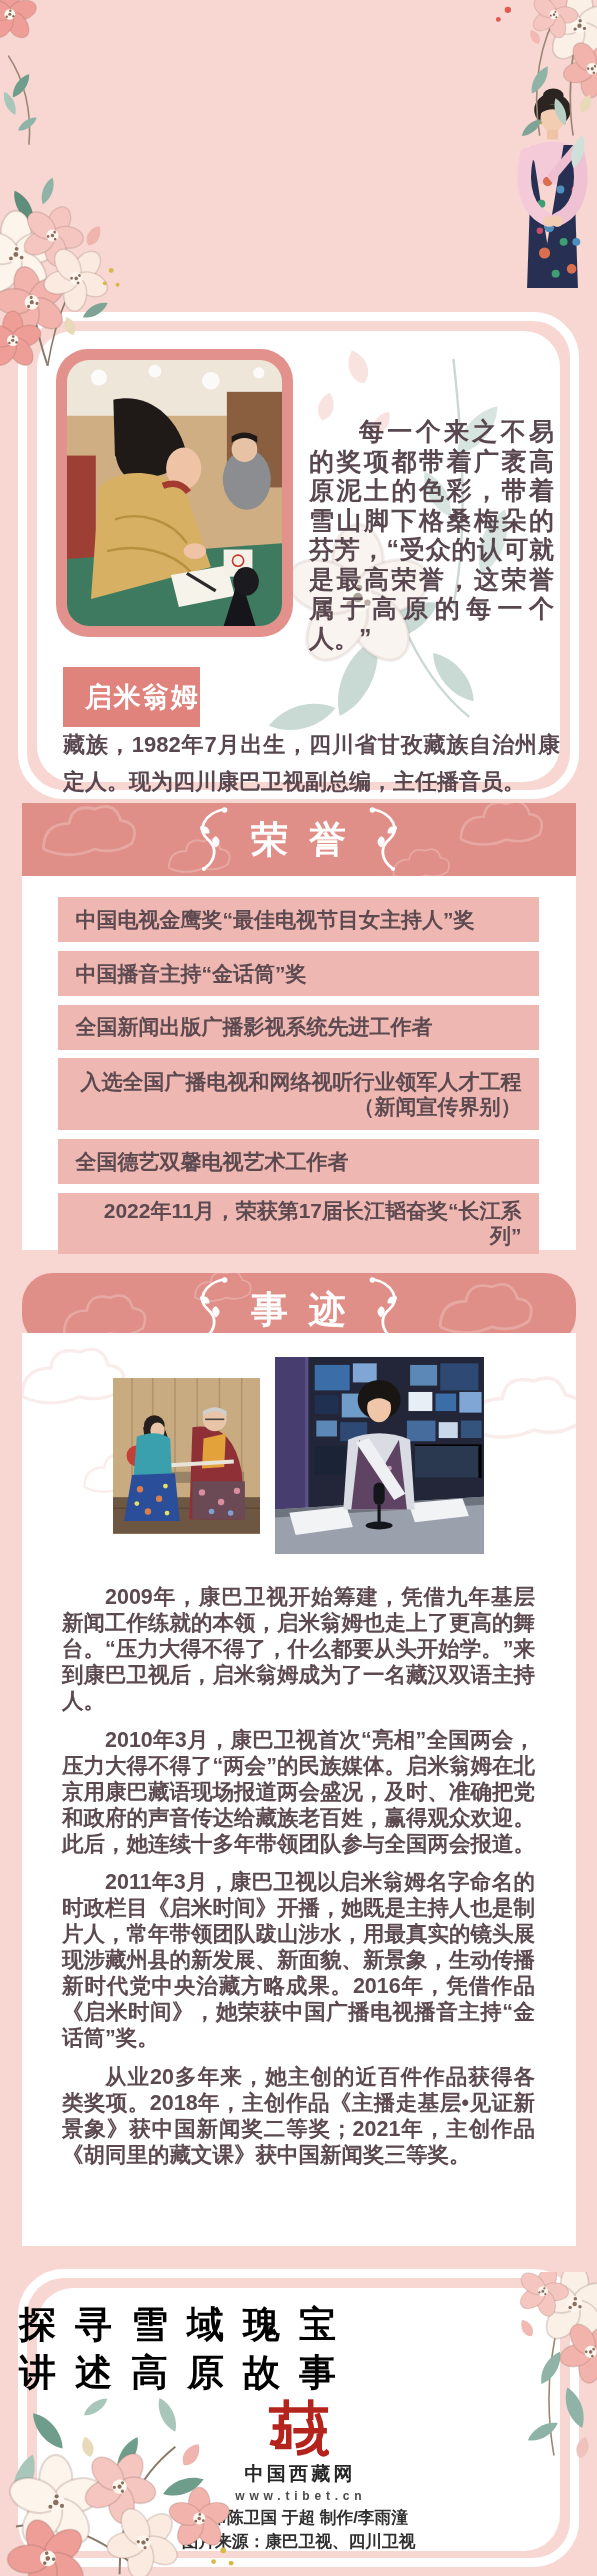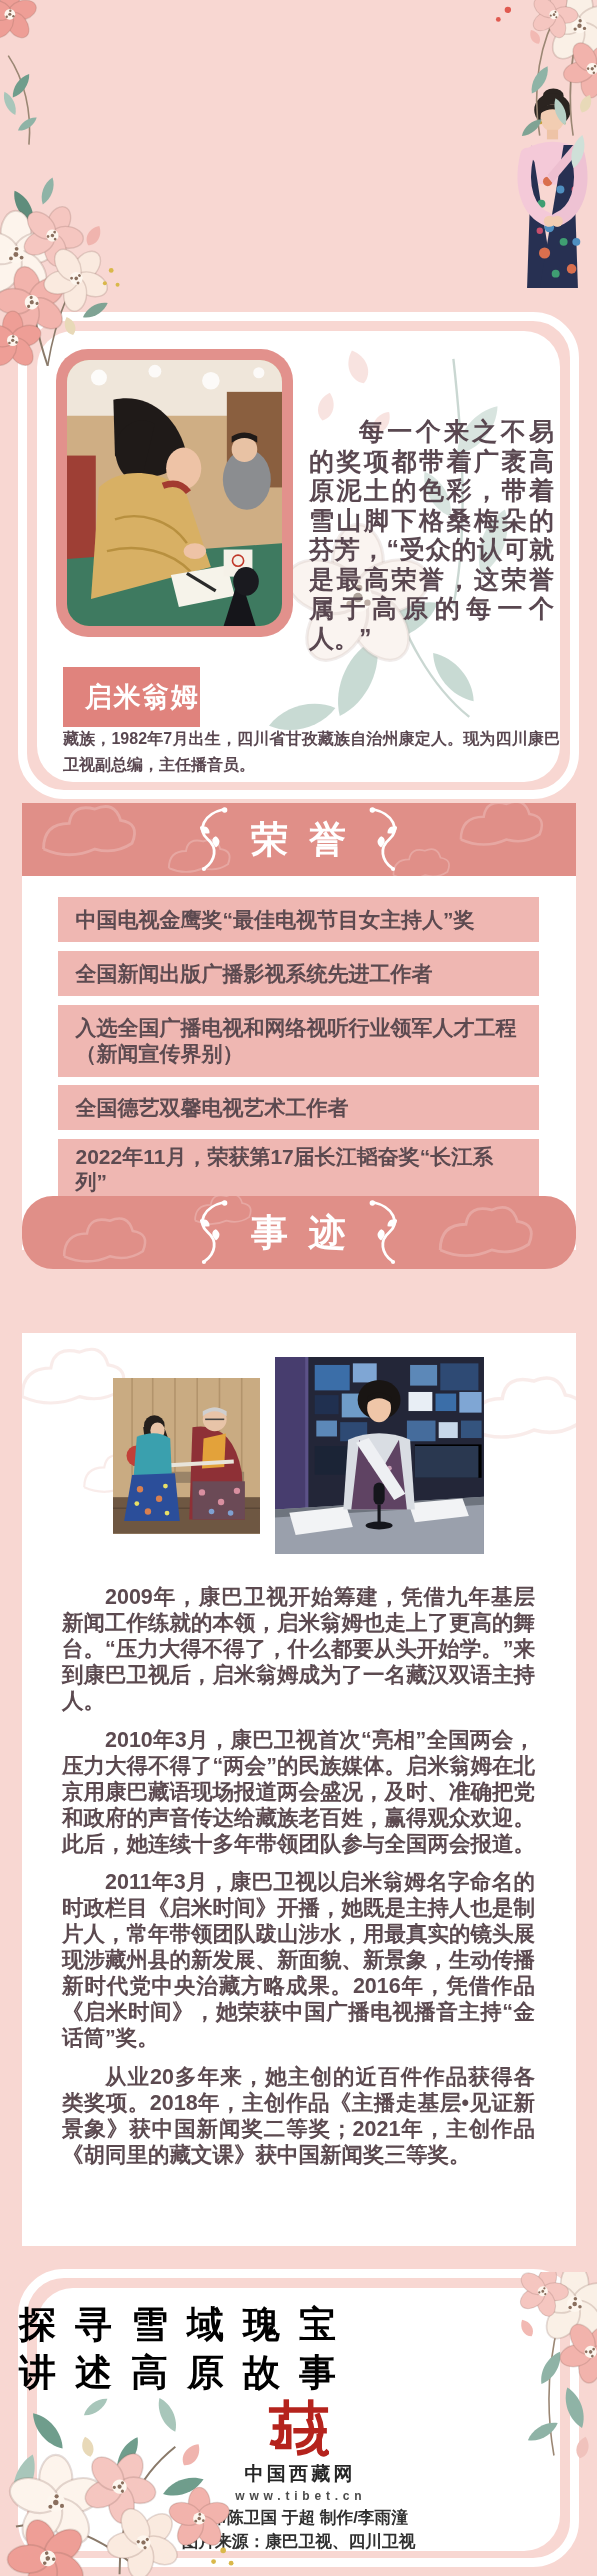--- a/index.html
+++ b/index.html
@@ -26,37 +26,37 @@
   #mid-fill{position:absolute;left:37px;top:331px;width:523px;height:451px;
             background:#ffffff;border-radius:36px;z-index:1;}
   .photo-frame{position:absolute;left:56px;top:349px;width:237px;height:288px;
                background:#e2918c;border-radius:32px;padding:11px;box-sizing:border-box;z-index:3;}
   .photo-frame svg{width:100%;height:100%;border-radius:22px;}
   .quote{position:absolute;left:309px;top:417px;width:245px;font-size:25px;line-height:29.5px;
          font-weight:700;color:#594750;text-align:justify;text-indent:2em;z-index:3;}
   .name-badge{position:absolute;left:63px;top:667px;width:137px;height:60px;background:#e0837d;
               display:flex;align-items:center;padding-left:22px;box-sizing:border-box;
               color:#ffffff;font-size:27px;font-weight:700;letter-spacing:1.6px;z-index:3;}
-  .bio{position:absolute;left:63px;top:726px;width:497px;font-size:16px;line-height:26px;
+  .bio{position:absolute;left:63px;top:726px;width:497px;font-size:22px;line-height:37px;
        font-weight:700;color:#594750;text-align:justify;z-index:3;}
 
   
   .band{position:absolute;left:21.5px;width:554px;height:73px;background:#e08f88;
         display:flex;align-items:center;justify-content:center;gap:16px;overflow:hidden;z-index:1;}
-  #honors-band{top:803px;} #deeds-band{top:1196px;border-radius:31px;}
+  #honors-band{top:803px;} #deeds-band{top:1273px;border-radius:31px;}
   .band-title{font-family:Liberation Serif, serif;font-size:37px;color:#ffffff;font-weight:700;
               letter-spacing:21px;margin-right:-21px;position:relative;z-index:2;}
   .band-clouds{position:absolute;left:0;top:0;width:100%;height:100%;z-index:1;}
 
   
   .white-sec{position:absolute;left:21.5px;width:554px;background:#ffffff;z-index:1;}
   #honors-white{top:876px;height:374px;box-sizing:border-box;padding-top:21px;}
   .honor-bar{width:481px;margin:0 auto 8.8px auto;background:#efb7b2;color:#5c4a50;
              font-weight:700;font-size:21px;line-height:25.5px;display:flex;align-items:center;
-             min-height:45px;padding:4.8px 17.5px;box-sizing:border-box;text-align:left;}
+             min-height:45px;padding:4.8px 17.5px;box-sizing:border-box;text-align:right;}
 
   
   #deeds-white{top:1333px;height:913px;}
   .photos-row{position:absolute;left:21.5px;top:1357px;width:554px;display:flex;
               justify-content:center;align-items:center;gap:14.3px;z-index:2;}
   .deed-photo{overflow:hidden;flex:none;}
   .paragraphs{position:absolute;left:62px;top:1584px;width:473px;z-index:2;}
   .paragraphs p{margin:0 0 12.7px 0;font-size:21.5px;line-height:26px;font-weight:700;
                 color:#5c4a50;text-align:justify;text-indent:2em;}
 
@@ -281,20 +281,21 @@
       <use href="#g-curl"></use>
     </svg>
     <span class="band-title">荣誉</span>
     <svg width="43" height="67" viewBox="0 0 54 84" style="position:relative;z-index:2;transform:scaleX(-1)">
       <use href="#g-curl"></use>
     </svg>
   </div>
 
   <div class="white-sec" id="honors-white">
     <div class="honor-bar">中国电视金鹰奖“最佳电视节目女主持人”奖</div>
+    <div class="honor-bar">中国播音主持“金话筒”奖</div>
     <div class="honor-bar">全国新闻出版广播影视系统先进工作者</div>
     <div class="honor-bar" style="min-height:72px">入选全国广播电视和网络视听行业领军人才工程（新闻宣传界别）</div>
     <div class="honor-bar">全国德艺双馨电视艺术工作者</div>
     <div class="honor-bar">2022年11月，荣获第17届长江韬奋奖“长江系列”</div>
   </div>
 
   <div class="band" id="deeds-band">
     <svg class="band-clouds" viewBox="0 0 696 92">
       <g style="color:rgba(255,255,255,.22)">
         <use href="#g-cloud" transform="translate(100,60) scale(1.6)"></use>

